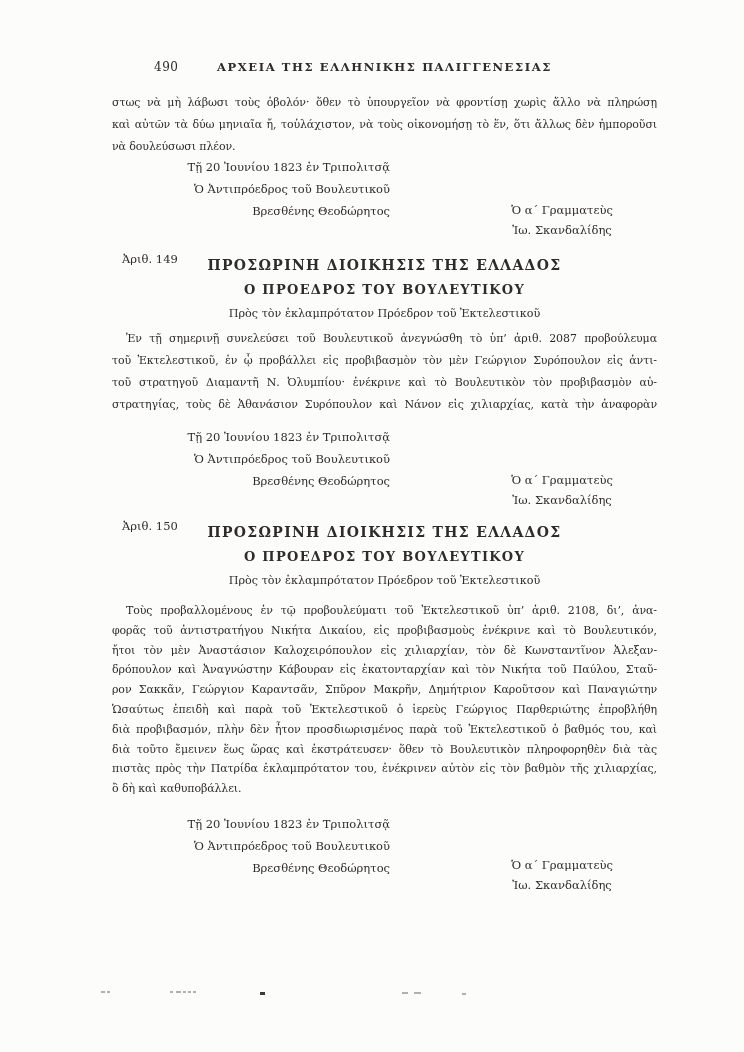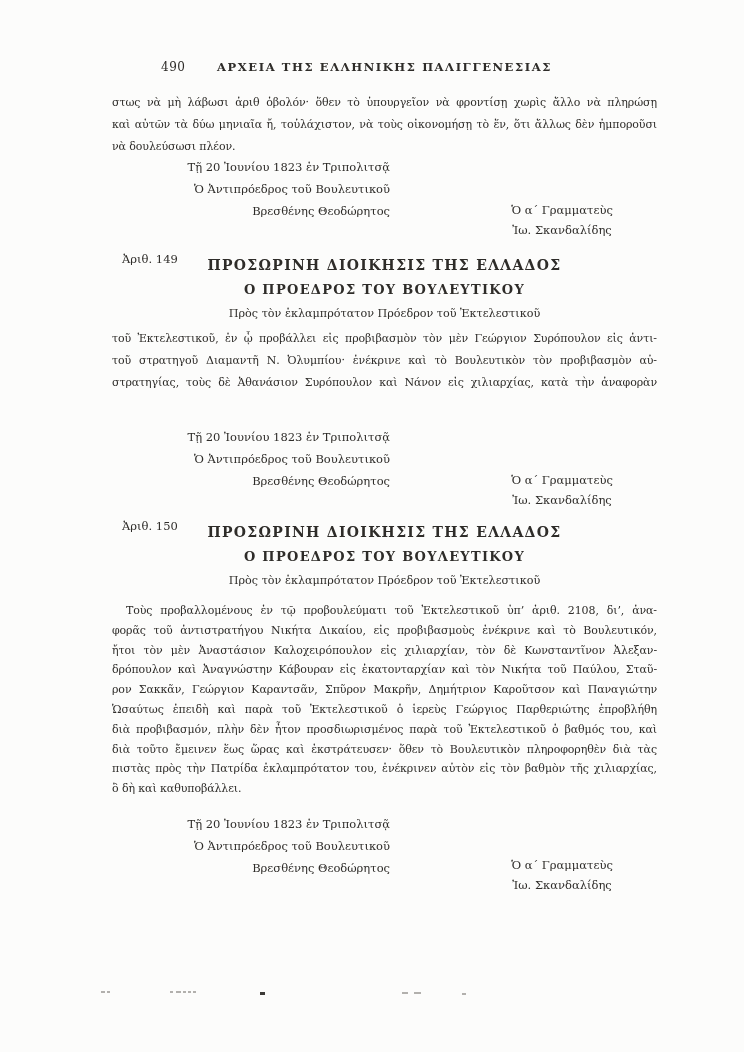--- a/index.html
+++ b/index.html
@@ -8,21 +8,21 @@
     width:744px;height:1052px;
     margin:0 auto;
     background:#fcfcfb;
     font-family:"DejaVu Serif", serif;
     color:#2e2c29;
     overflow:hidden;
   }
   .col{position:absolute;left:112px;width:545px;}
 
   
-  .pagenum{position:absolute;left:161px;top:60px;font-size:12px;letter-spacing:.5px;}
+  .pagenum{position:absolute;left:154px;top:60px;font-size:12px;letter-spacing:.5px;}
   .runtitle{position:absolute;left:112px;width:545px;top:60px;text-align:center;
     font-size:11.5px;font-weight:bold;letter-spacing:1.6px;}
 
   
   .bl{font-size:11px;line-height:22px;letter-spacing:-0.1px;}
   .j{text-align:justify;text-align-last:justify;}
   .lastline{text-align:center;text-align-last:left;}
   .ind{text-indent:14px;}
   .tight .bl{line-height:19.8px;}
 
@@ -49,21 +49,21 @@
 </style>
 </head>
 <body>
 
 <div class="page">
 
   <div class="pagenum">490</div>
   <div class="runtitle">ΑΡΧΕΙΑ ΤΗΣ ΕΛΛΗΝΙΚΗΣ ΠΑΛΙΓΓΕΝΕΣΙΑΣ</div>
 
   <div class="col" style="top:92px;">
-    <div class="bl j">στως νὰ μὴ λάβωσι ἀριθ ὀβολόν· ὅθεν τὸ ὑπουργεῖον νὰ φροντίσῃ χωρὶς ἄλλο νὰ πληρώσῃ</div>
+    <div class="bl j">στως νὰ μὴ λάβωσι τοὺς ὀβολόν· ὅθεν τὸ ὑπουργεῖον νὰ φροντίσῃ χωρὶς ἄλλο νὰ πληρώσῃ</div>
     <div class="bl j">καὶ αὐτῶν τὰ δύω μηνιαῖα ἤ, τοὐλάχιστον, νὰ τοὺς οἰκονομήσῃ τὸ ἕν, ὅτι ἄλλως δὲν ἠμποροῦσι</div>
     <div class="bl lastline">νὰ δουλεύσωσι πλέον.</div>
   </div>
 
   <div class="sig" style="top:156px;">
     <div class="sleft">
       <div>Τῇ 20 Ἰουνίου 1823 ἐν Τριπολιτσᾷ</div>
       <div>Ὁ Ἀντιπρόεδρος τοῦ Βουλευτικοῦ</div>
       <div>Βρεσθένης Θεοδώρητος</div>
     </div>
@@ -74,20 +74,21 @@
   </div>
 
   <div class="doc-head" style="top:251px;">
     <div class="num-label">Ἀριθ. 149</div>
     <div class="t1">ΠΡΟΣΩΡΙΝΗ ΔΙΟΙΚΗΣΙΣ ΤΗΣ ΕΛΛΑΔΟΣ</div>
     <div class="t2">Ο ΠΡΟΕΔΡΟΣ ΤΟΥ ΒΟΥΛΕΥΤΙΚΟΥ</div>
     <div class="t3">Πρὸς τὸν ἐκλαμπρότατον Πρόεδρον τοῦ Ἐκτελεστικοῦ</div>
   </div>
 
   <div class="col" style="top:328px;">
+    <div class="bl j ind">Ἐν τῇ σημερινῇ συνελεύσει τοῦ Βουλευτικοῦ ἀνεγνώσθη τὸ ὑπ’ ἀριθ. 2087 προβούλευμα</div>
     <div class="bl j">τοῦ Ἐκτελεστικοῦ, ἐν ᾧ προβάλλει εἰς προβιβασμὸν τὸν μὲν Γεώργιον Συρόπουλον εἰς ἀντι-</div>
     <div class="bl j">τοῦ στρατηγοῦ Διαμαντῆ Ν. Ὀλυμπίου· ἐνέκρινε καὶ τὸ Βουλευτικὸν τὸν προβιβασμὸν αὐ-</div>
     <div class="bl j">στρατηγίας, τοὺς δὲ Ἀθανάσιον Συρόπουλον καὶ Νάνον εἰς χιλιαρχίας, κατὰ τὴν ἀναφορὰν</div>
   </div>
 
   <div class="sig" style="top:426px;">
     <div class="sleft">
       <div>Τῇ 20 Ἰουνίου 1823 ἐν Τριπολιτσᾷ</div>
       <div>Ὁ Ἀντιπρόεδρος τοῦ Βουλευτικοῦ</div>
       <div>Βρεσθένης Θεοδώρητος</div>

